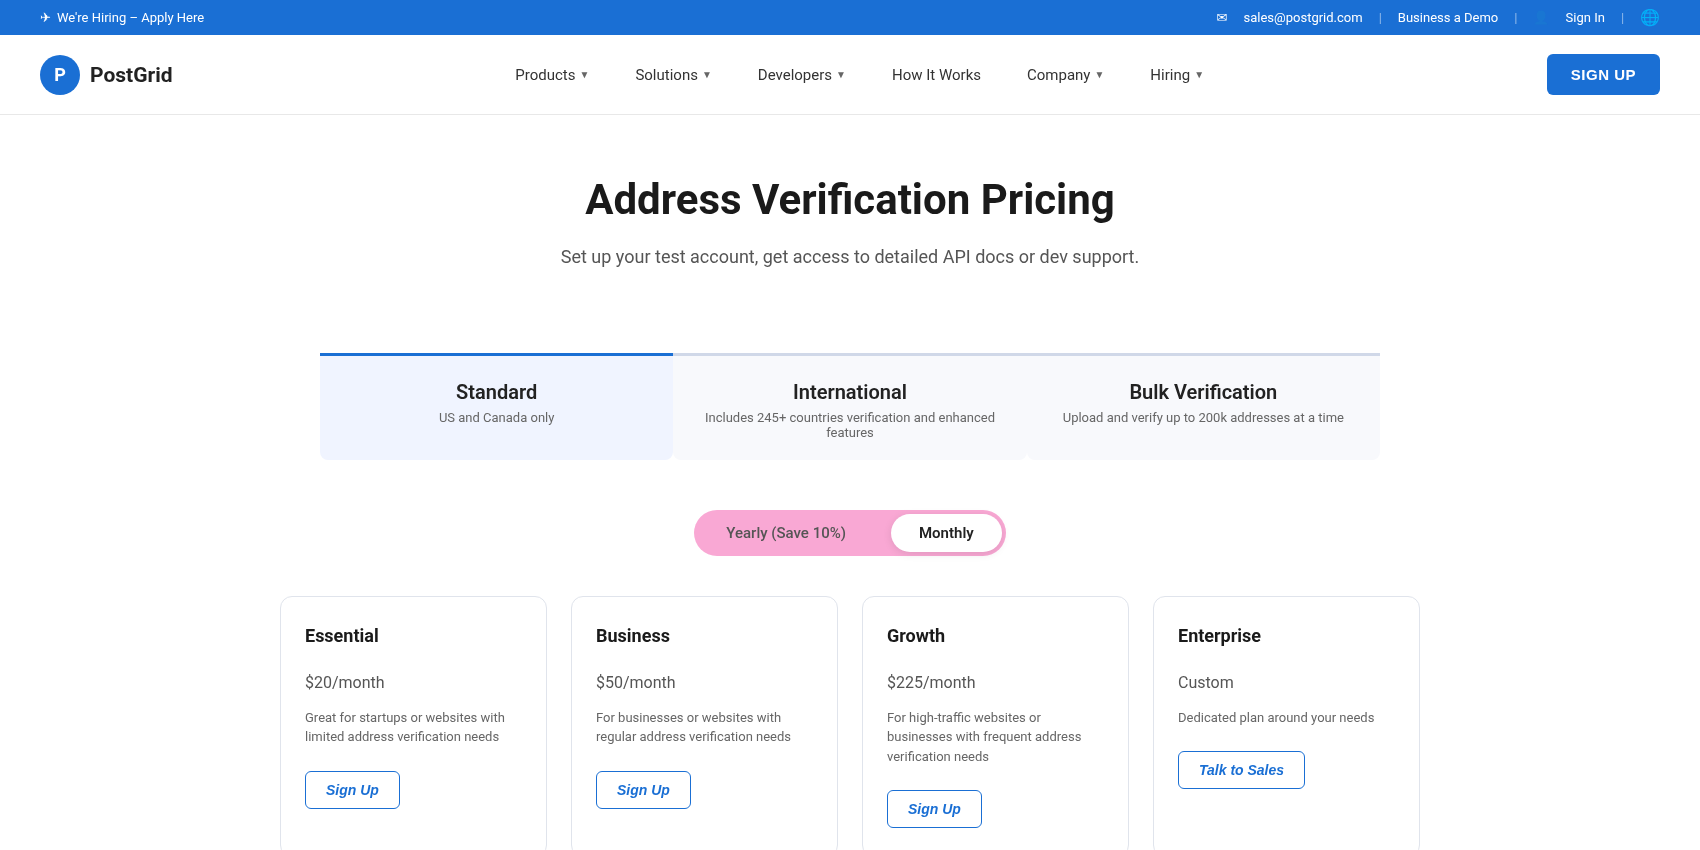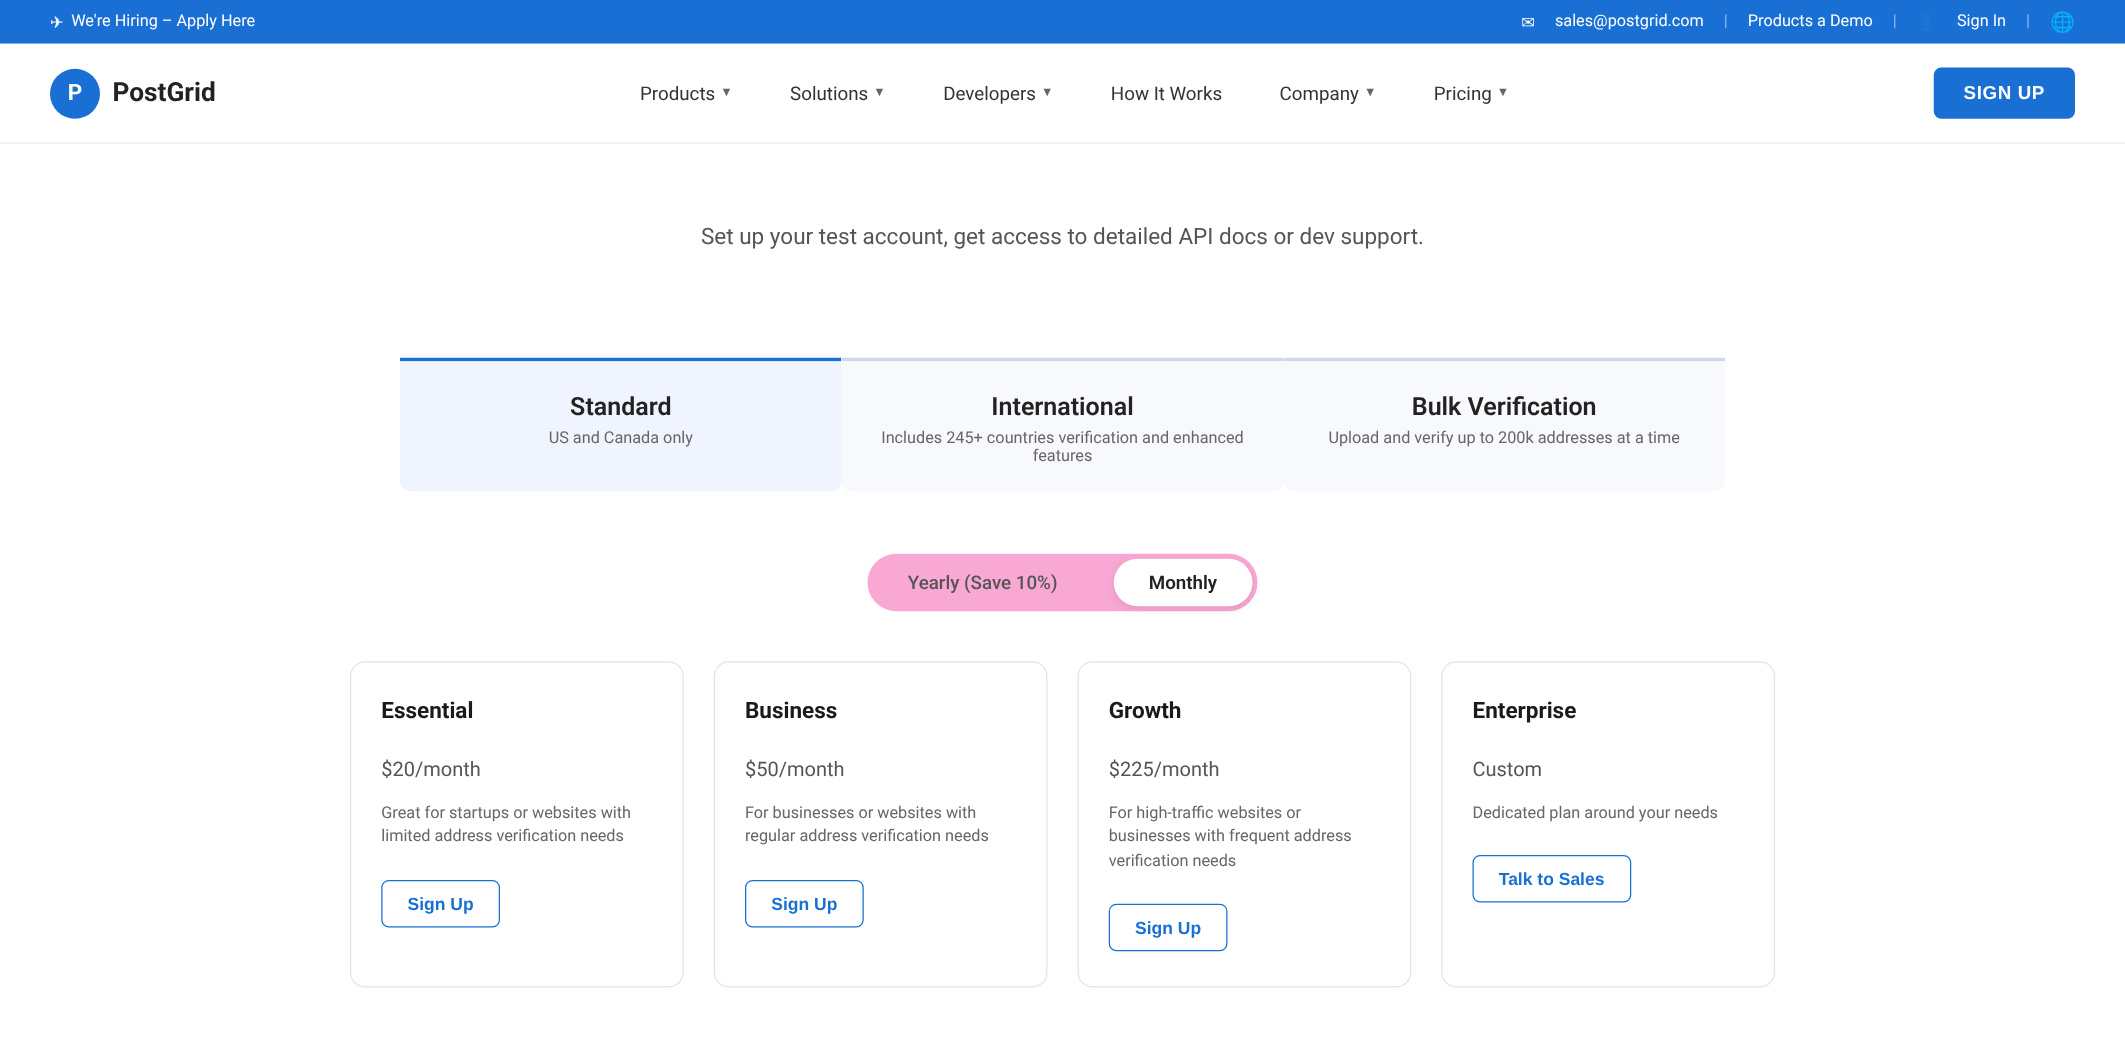--- a/index.html
+++ b/index.html
@@ -153,35 +153,36 @@
       margin-top: 12px;
       padding: 10px 20px;
       border: 1.5px solid #1a6fd4;
       border-radius: 6px;
       background: #fff;
       color: #1a6fd4;
       font-size: 14px;
       font-weight: 600;
       cursor: pointer;
       width: fit-content;
+      font-style: italic;
     }
   </style>
 </head>
 <body>
 
 <div class="top-bar">
   <div class="top-bar-left">
     <span>✈</span>
     <span>We're Hiring – Apply Here</span>
   </div>
   <div class="top-bar-right">
     <span>✉</span>
     <a>sales@postgrid.com</a>
     <span class="separator">|</span>
-    <a>Products a Demo</a>
+    <a>Business a Demo</a>
     <span class="separator">|</span>
     <span>👤</span>
     <a>Sign In</a>
     <span class="separator">|</span>
     <span class="globe-icon">🌐</span>
   </div>
 </div>
 
 <nav class="navbar">
   <a class="logo">
@@ -204,28 +205,29 @@
         <span class="chevron">▼</span>
     </div>
     <div class="nav-item">
       <span>How It Works</span>
     </div>
     <div class="nav-item">
       <span>Company</span>
         <span class="chevron">▼</span>
     </div>
     <div class="nav-item">
-      <span>Pricing</span>
+      <span>Hiring</span>
         <span class="chevron">▼</span>
     </div>
   </div>
   <button class="signup-btn">SIGN UP</button>
 </nav>
 
 <section class="hero">
+  <h1>Address Verification Pricing</h1>
   <p>
     <span>Set up your test account, get access to detailed API docs or dev support.</span><br>
   </p>
 </section>
 
 <div class="tabs-container">
   <div class="tabs">
     <div class="tab-item active">
       <span class="tab-title">Standard</span>
       <span class="tab-subtitle">US and Canada only</span>

